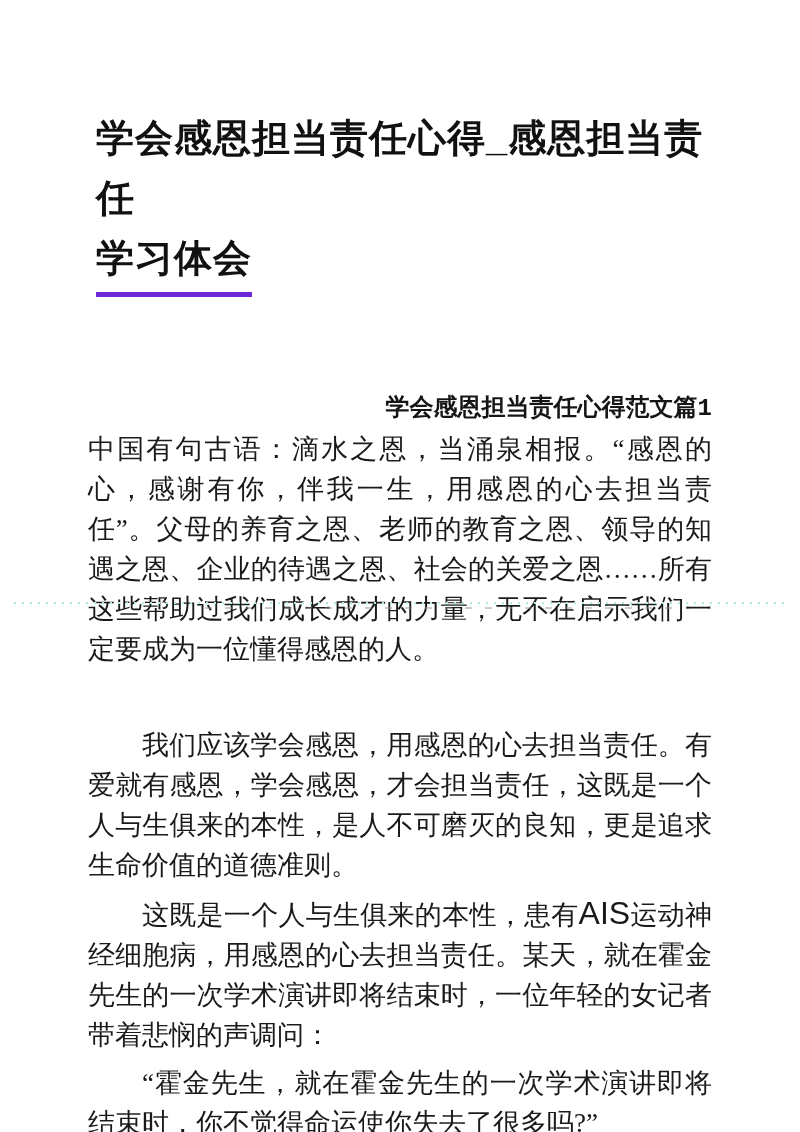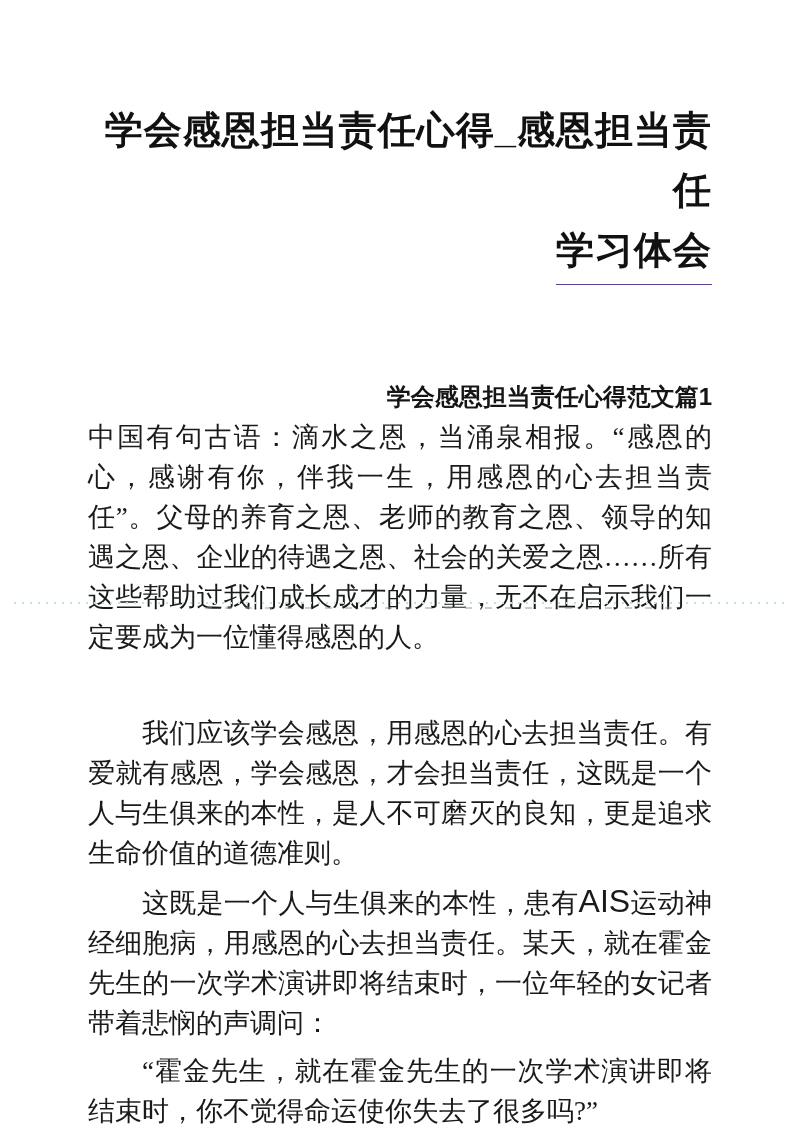--- a/index.html
+++ b/index.html
@@ -11,41 +11,41 @@
     position: relative;
     width: 800px;
     height: 1132px;
     background: #ffffff;
     box-sizing: border-box;
     padding: 0 88px;
     overflow: hidden;
     color: #1a1a1a;
   }
   .doc-title {
-    margin: 0;
+    margin: 8px;
     padding-top: 100px;
     font-family: "Liberation Sans", "DejaVu Sans", sans-serif;
     font-weight: bold;
     font-size: 38px;
     line-height: 60px;
-    text-align: right;
+    text-align: left;
     letter-spacing: 1px;
     color: #111111;
   }
   .doc-title .title-line {
     display: block;
   }
   .doc-title .title-line .underlined {
     display: inline-block;
-    border-bottom: 1px solid #6d28d9;
+    border-bottom: 5px solid #6d28d9;
     padding-bottom: 4px;
   }
   .byline {
     margin: 92px 0 0 0;
-    font-family: Liberation Sans, sans-serif;
+    font-family: Liberation Mono, monospace;
     font-weight: bold;
     font-size: 24px;
     line-height: 40px;
     text-align: right;
     color: #151515;
   }
   .body-p {
     margin: 0 0 8px 0;
     font-family: "Liberation Serif", "DejaVu Serif", serif;
     font-size: 27px;

